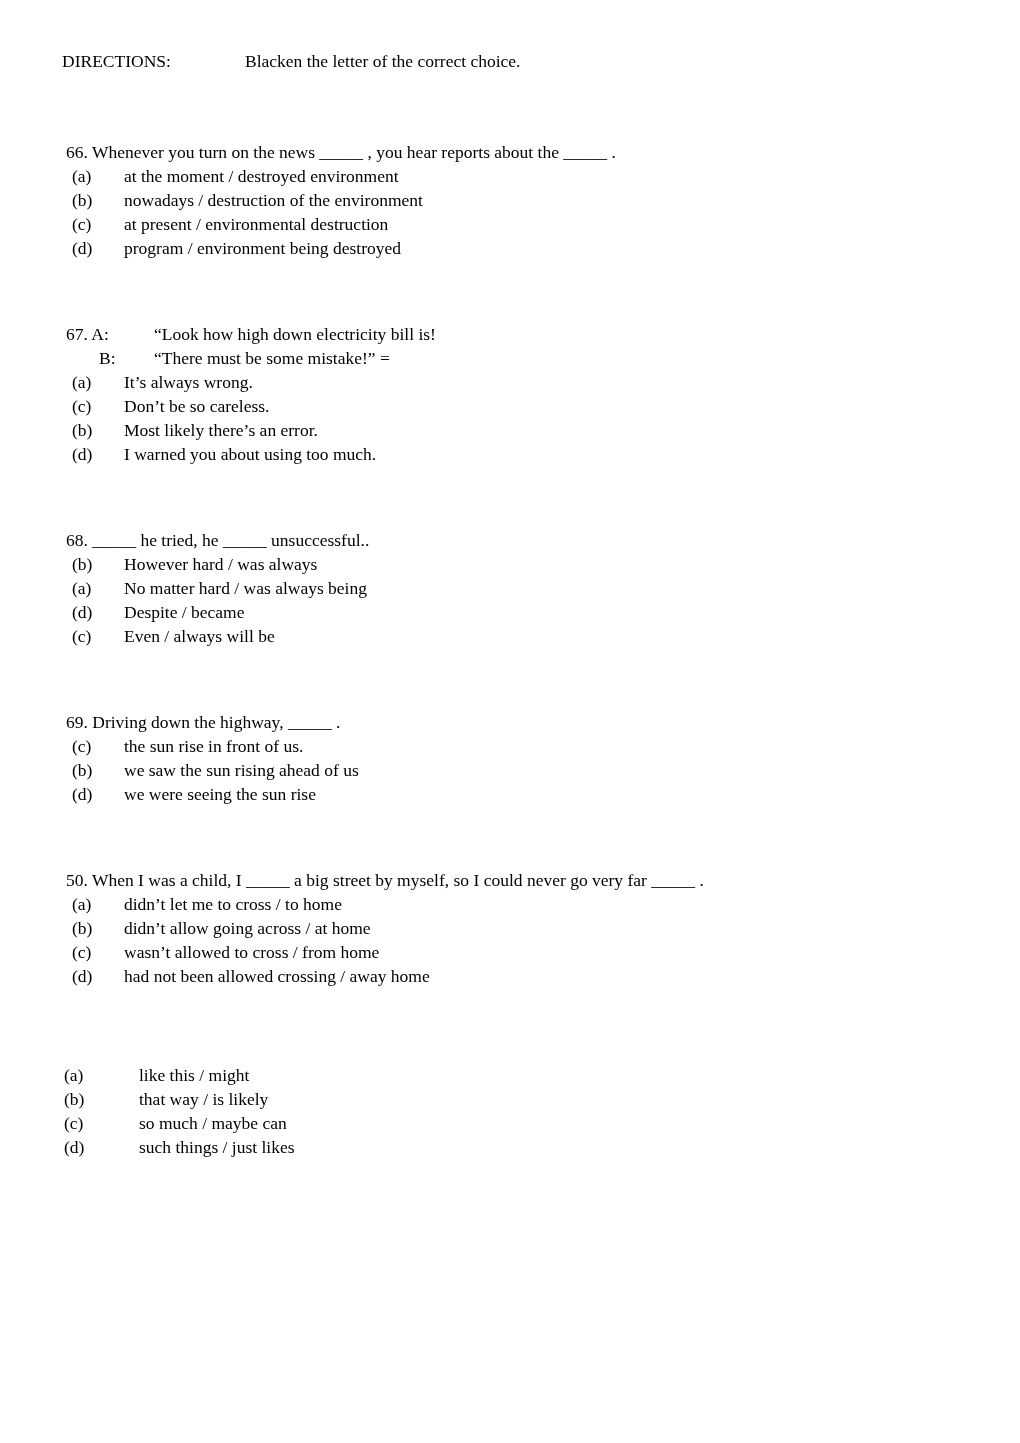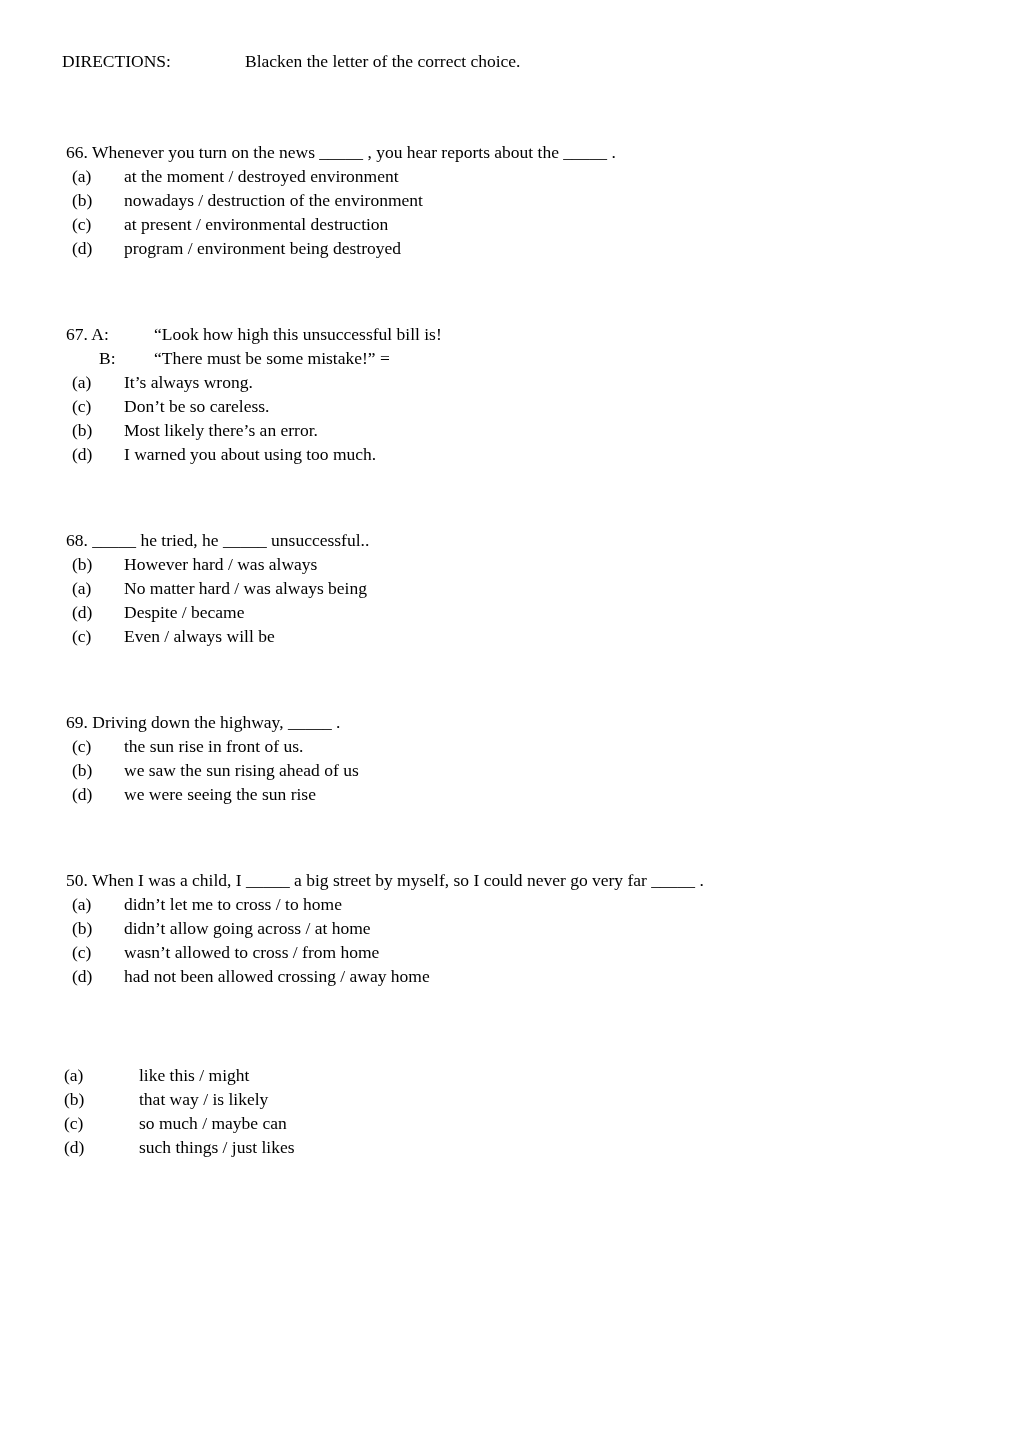--- a/index.html
+++ b/index.html
@@ -125,21 +125,21 @@
       <div class="qblock">
         <div class="qstem">66. Whenever you turn on the news _____ , you hear reports about the _____ .</div>
         <ul class="options">
           <li class="opt"><span class="olabel">(a)</span><span class="otext">at the moment / destroyed environment</span></li>
           <li class="opt"><span class="olabel">(b)</span><span class="otext">nowadays / destruction of the environment</span></li>
           <li class="opt"><span class="olabel">(c)</span><span class="otext">at present / environmental destruction</span></li>
           <li class="opt"><span class="olabel">(d)</span><span class="otext">program / environment being destroyed</span></li>
         </ul>
       </div>
       <div class="qblock">
-        <div class="dialogue-line"><span class="spk">67. A:</span><span class="dlg">“Look how high this unsuccessful bill is!</span></div>
+        <div class="dialogue-line"><span class="spk">67. A:</span><span class="dlg">“Look how high down electricity bill is!</span></div>
         <div class="dialogue-line indented"><span class="spk">B:</span><span class="dlg">“There must be some mistake!” =</span></div>
         <ul class="options">
           <li class="opt"><span class="olabel">(a)</span><span class="otext">It’s always wrong.</span></li>
           <li class="opt"><span class="olabel">(c)</span><span class="otext">Don’t be so careless.</span></li>
           <li class="opt"><span class="olabel">(b)</span><span class="otext">Most likely there’s an error.</span></li>
           <li class="opt"><span class="olabel">(d)</span><span class="otext">I warned you about using too much.</span></li>
         </ul>
       </div>
       <div class="qblock">
         <div class="qstem">68. _____ he tried, he _____ unsuccessful..</div>

